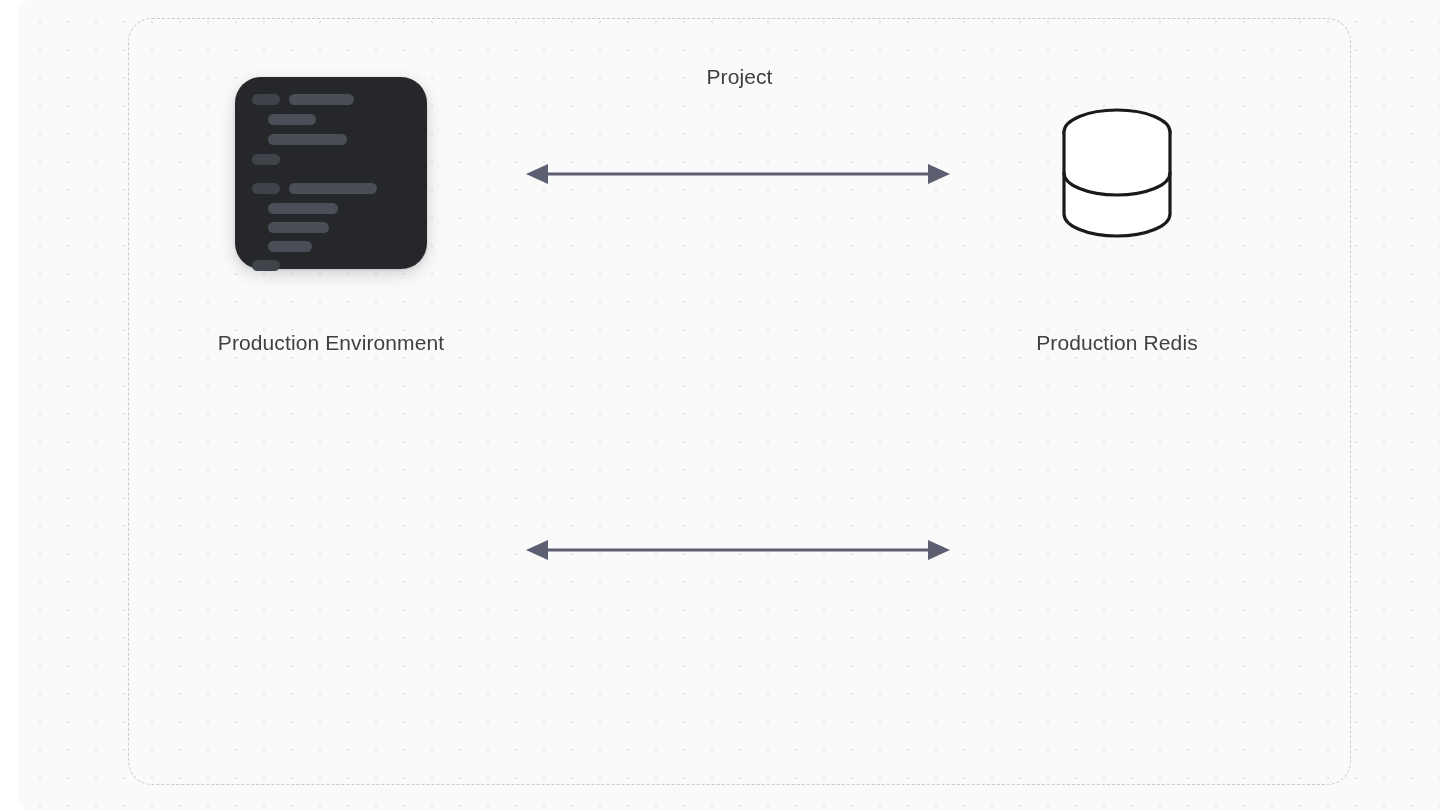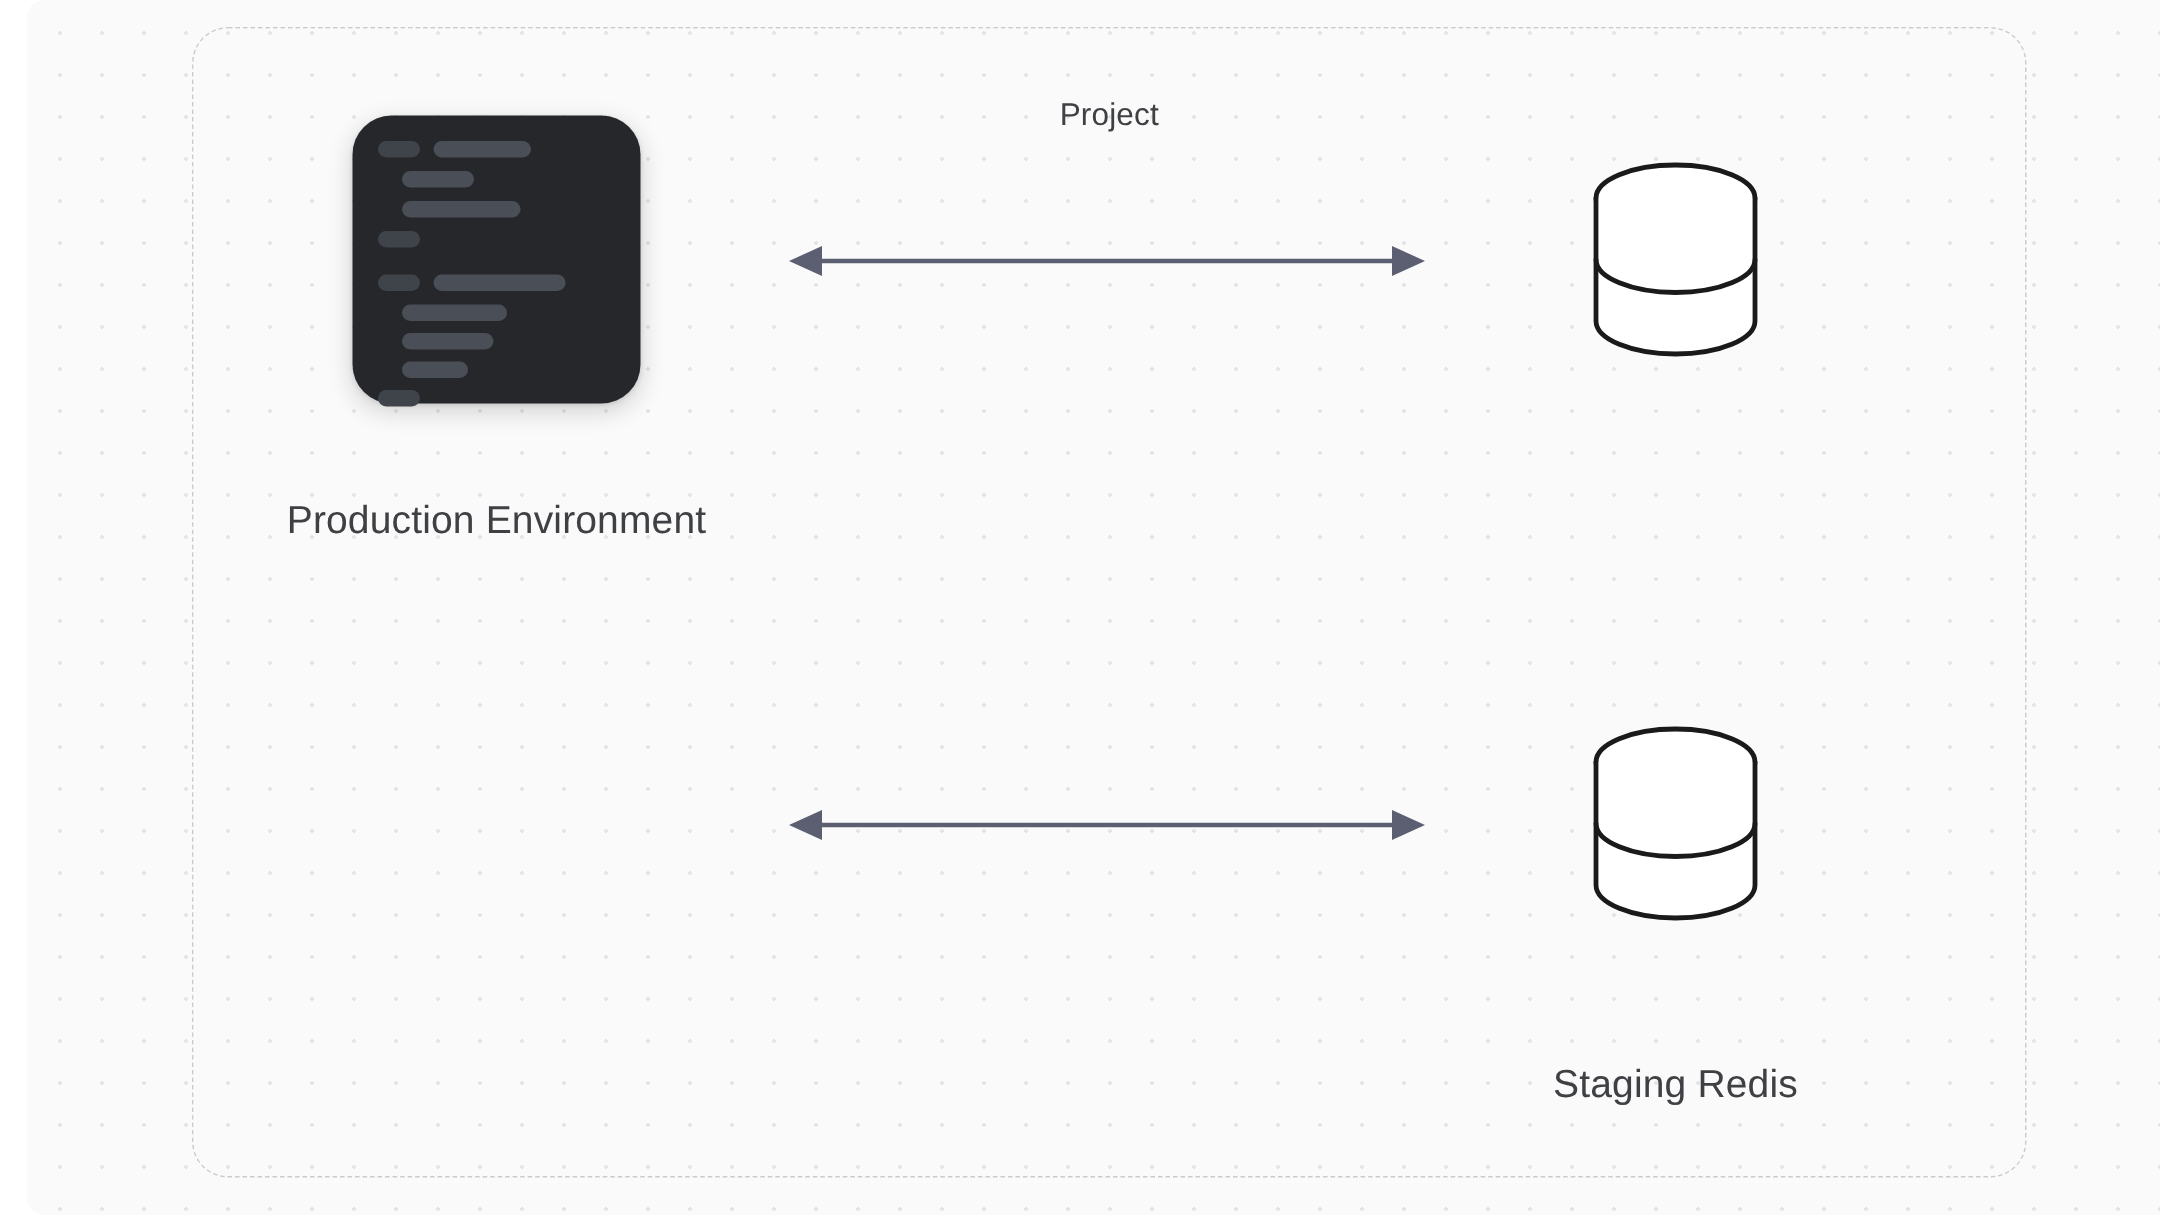--- a/index.html
+++ b/index.html
@@ -54,21 +54,21 @@
     font-family: "Liberation Sans", sans-serif;
   }
 
   
   .node {
     position: absolute;
     width: 330px;
     text-align: center;
   }
   .node-label {
-    font-size: 26px;
+    font-size: 21px;
     color: #3f4044;
     letter-spacing: 0.1px;
     white-space: nowrap;
     font-family: "Liberation Sans", sans-serif;
   }
 
   
   .code-card {
     position: relative;
     width: 192px;
@@ -125,31 +125,24 @@
     </div>
     <div class="node-label" style="margin-top:62px;">Production Environment</div>
   </div>
 
   <div class="node" style="left:934px; top:77px;">
     <svg class="db-icon" viewBox="0 0 192 192">
       <ellipse cx="96" cy="55" rx="53" ry="22" fill="#ffffff" stroke="#1a1a1a" stroke-width="3.2"></ellipse>
       <path d="M43 55 L43 137 A53 22 0 0 0 149 137 L149 55" fill="#ffffff" stroke="#1a1a1a" stroke-width="3.2" stroke-linecap="round"></path>
       <path d="M43 96 A53 22 0 0 0 149 96" fill="none" stroke="#1a1a1a" stroke-width="3.2" stroke-linecap="round"></path>
     </svg>
+    <div class="node-label" style="margin-top:62px;">Production Redis</div>
   </div>
 
 
-  <div class="node" style="left:934px; top:453px;">
-    <svg class="db-icon" viewBox="0 0 192 192">
-      <ellipse cx="96" cy="55" rx="53" ry="22" fill="#ffffff" stroke="#1a1a1a" stroke-width="3.2"></ellipse>
-      <path d="M43 55 L43 137 A53 22 0 0 0 149 137 L149 55" fill="#ffffff" stroke="#1a1a1a" stroke-width="3.2" stroke-linecap="round"></path>
-      <path d="M43 96 A53 22 0 0 0 149 96" fill="none" stroke="#1a1a1a" stroke-width="3.2" stroke-linecap="round"></path>
-    </svg>
-    <div class="node-label" style="margin-top:62px;">Staging Redis</div>
-  </div>
 
   <svg class="arrow-svg" style="left:500px; top:155px;" width="440" height="40">
     <line x1="26" y1="19" x2="414" y2="19" stroke="#5c5f72" stroke-width="3"></line>
     <polygon points="8,19 30,9 30,29" fill="#5c5f72"></polygon>
     <polygon points="432,19 410,9 410,29" fill="#5c5f72"></polygon>
   </svg>
 
   <svg class="arrow-svg" style="left:500px; top:531px;" width="440" height="40">
     <line x1="26" y1="19" x2="414" y2="19" stroke="#5c5f72" stroke-width="3"></line>
     <polygon points="8,19 30,9 30,29" fill="#5c5f72"></polygon>

